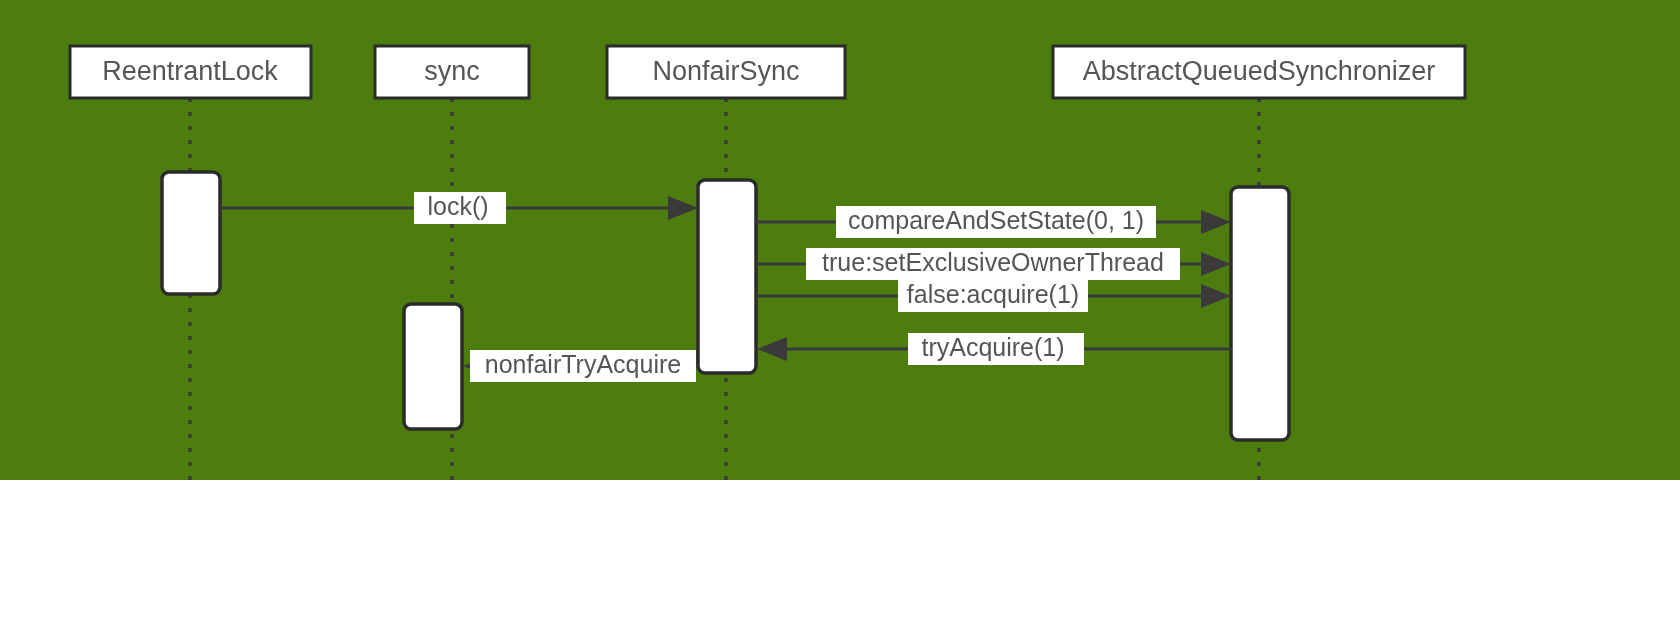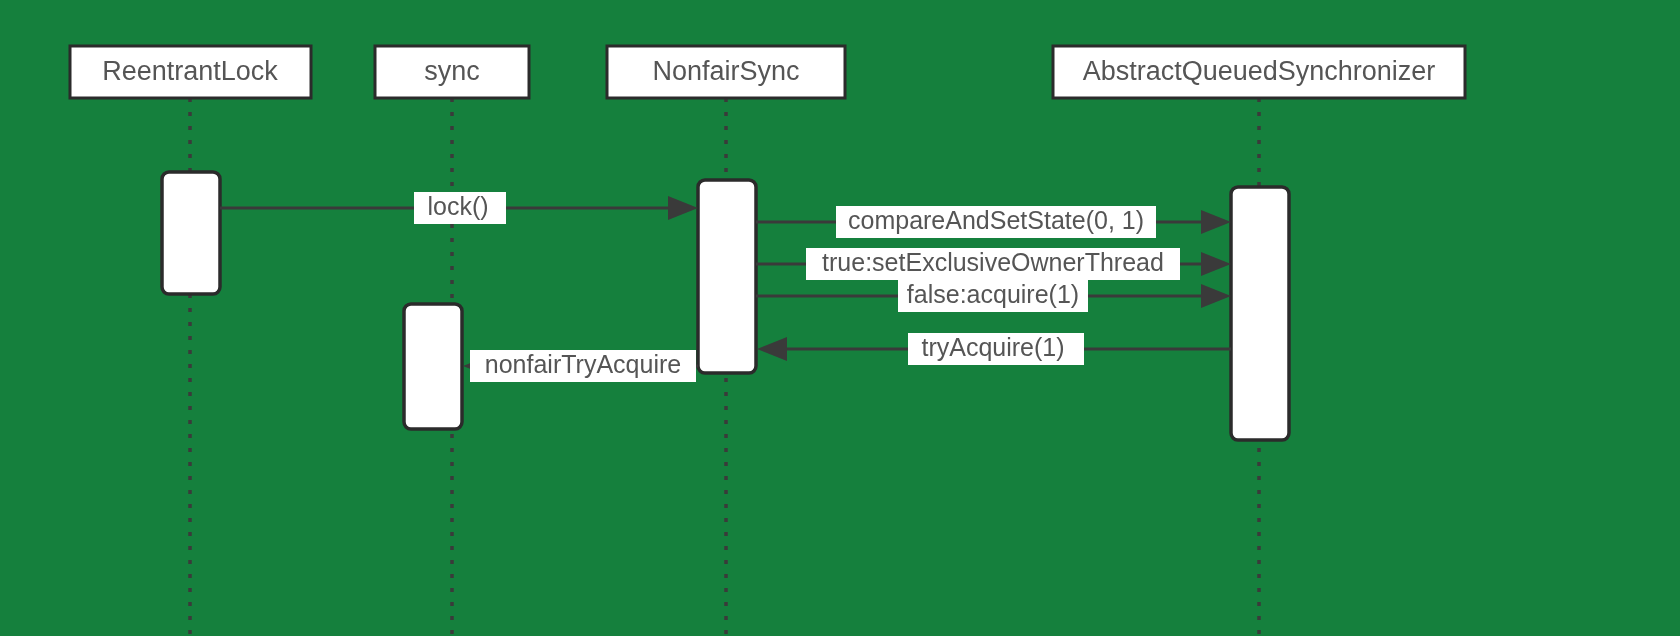--- a/index.html
+++ b/index.html
@@ -6,22 +6,22 @@
     margin: 0;
     padding: 0;
     background: #ffffff;
   }
   body {
     font-family: "Liberation Sans", sans-serif;
   }
   #canvas {
     position: relative;
     width: 1680px;
-    height: 636px;
-    background: #15803d;
+    height: 480px;
+    background: #4d7c0f;
     overflow: hidden;
     text-decoration: underline;
   }
   #diagram-svg {
     position: absolute;
     left: 0;
     top: 0;
     width: 1680px;
     height: 636px;
   }

